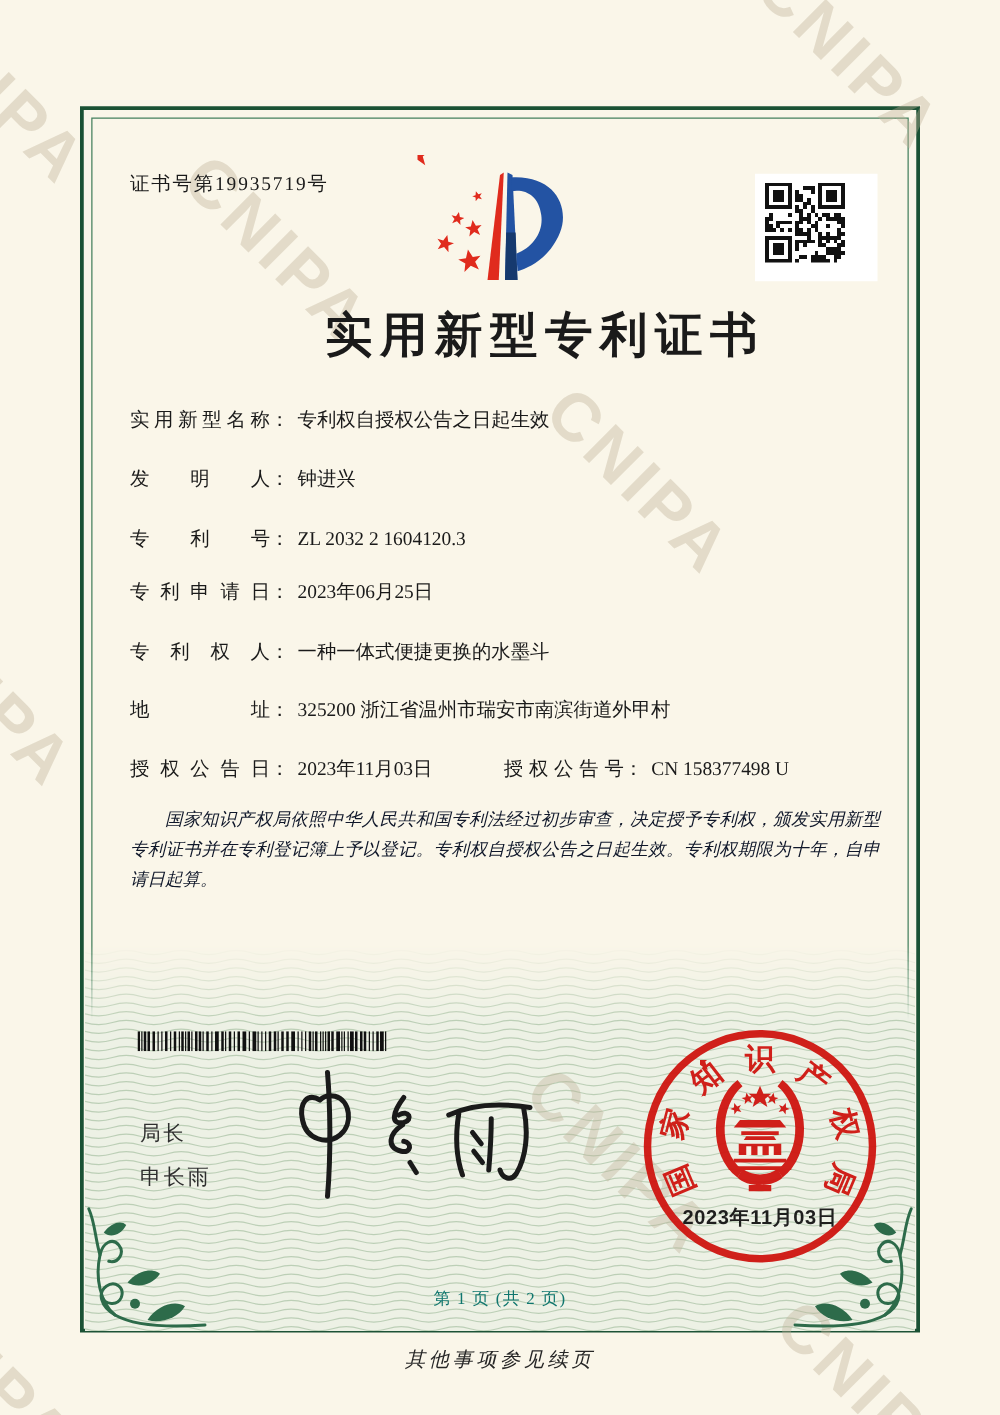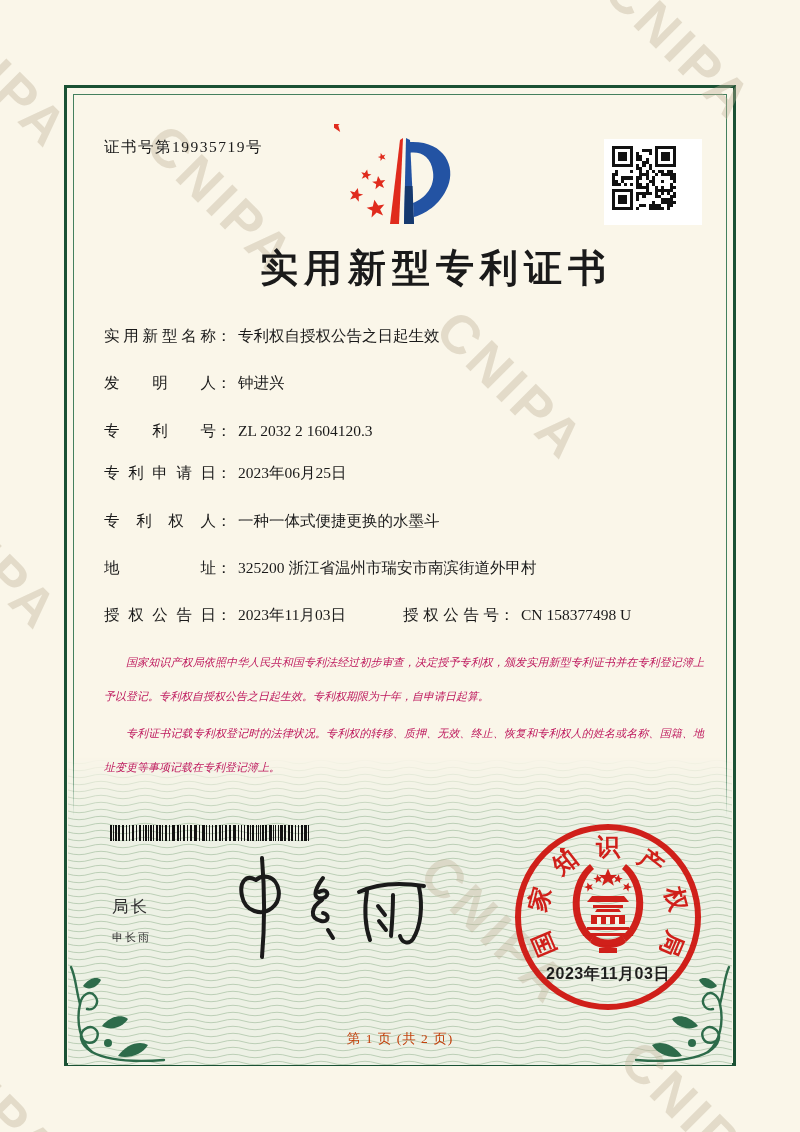--- a/index.html
+++ b/index.html
@@ -28,48 +28,48 @@
     font-size:38px; font-weight:700; letter-spacing:6px; z-index:3;margin-left:36px;}
   
   .field{position:absolute; left:104px; width:600px; height:22px; font-size:15.5px; z-index:3; white-space:nowrap;}
   .jlabel{display:inline-flex; justify-content:space-between; width:112px; vertical-align:top;}
   .jlabel.narrow{width:96px;}
   .colon{display:inline-block; width:16px; text-align:left;}
   .value{margin-left:6px;}
   .field-group2{position:absolute; left:299px; top:0;}
   
   .body-text{position:absolute; left:104px; top:645px; width:600px; z-index:3;
-    font-style:italic; font-size:11px; line-height:34px; text-align:justify; color:#be185d;}
+    font-style:italic; font-size:14px; line-height:24px; text-align:justify; color:#0f172a;}
   .body-text p{margin:0 0 3px 0; text-indent:2em;}
   
   .waves{position:absolute; left:68px; top:756px; width:664px; height:309px; z-index:1;
     -webkit-mask-image:linear-gradient(180deg,transparent 0,#000 60px);
     mask-image:linear-gradient(180deg,transparent 0,#000 60px);}
   .waves .wbg{position:absolute; inset:0; background:#edf1e5;}
   .waves svg{position:absolute; inset:0;}
   .flourishes{position:absolute; left:68px; top:964px; width:664px; height:100px; z-index:2; pointer-events:none;}
   
   .barcode{position:absolute; left:110px; top:825px; width:204px; height:16px; z-index:3;}
   .officer-title{position:absolute; left:112px; top:896px; z-index:3;
     font-family:"Liberation Sans","DejaVu Sans",sans-serif; font-size:16.5px; letter-spacing:2px; color:#2e2e2e;}
   .officer-name{position:absolute; left:112px; top:930px; z-index:3;
-    font-family:Liberation Serif, serif; font-size:11px; letter-spacing:2px; color:#2e2e2e;}
+    font-family:Liberation Serif, serif; font-size:17px; letter-spacing:2px; color:#2e2e2e;}
   .signature{position:absolute; left:226px; top:850px; width:215px; height:115px; z-index:3;}
   
   .seal{position:absolute; left:513px; top:822px; width:190px; height:190px; z-index:4; opacity:0.95;}
   .seal-ring{position:absolute; inset:2px; border:6px solid #cf1510; border-radius:50%;}
   .ring-ch{position:absolute; font-size:24px; font-weight:700; color:#cf1510;
     font-family:"Liberation Serif","DejaVu Serif",serif;}
   .seal-emblem{position:absolute; left:47px; top:26px; width:96px; height:112px;}
   .seal-date{position:absolute; left:0; top:142px; width:100%; text-align:center;
     font-family:"Liberation Sans","DejaVu Sans",sans-serif; font-size:16px; font-weight:600;
     color:#141414; letter-spacing:0.5px;}
   
   .page-num{position:absolute; left:0; top:1030px; width:100%; text-align:center;
-    font-size:13.5px; color:#c2410c; z-index:3; letter-spacing:1px;}
+    font-size:13.5px; color:#0f766e; z-index:3; letter-spacing:1px;}
   .cont-note{position:absolute; left:0; top:1078px; width:100%; text-align:center;
     font-style:italic; font-size:16px; letter-spacing:3px; color:#262626; z-index:3;}
 </style>
 </head>
 <body>
 
 <div class="page">
 
   <div class="wm" style="left:-48px; top:-14px;">CNIPA</div>
   <div class="wm" style="left:636px; top:-42px;">CNIPA</div>
@@ -318,21 +318,20 @@
           <span>权</span>
           <span>公</span>
           <span>告</span>
           <span>号</span>
         </span><span class="colon">：</span><span class="value">CN 158377498 U</span>
     </span>
   </div>
 
   <div class="body-text">
     <p>国家知识产权局依照中华人民共和国专利法经过初步审查，决定授予专利权，颁发实用新型专利证书并在专利登记簿上予以登记。专利权自授权公告之日起生效。专利权期限为十年，自申请日起算。</p>
-    <p>专利证书记载专利权登记时的法律状况。专利权的转移、质押、无效、终止、恢复和专利权人的姓名或名称、国籍、地址变更等事项记载在专利登记簿上。</p>
   </div>
 
   <svg class="barcode" id="barcode-svg" viewBox="0 0 204 16" preserveAspectRatio="none">
       <rect x="0" y="0" width="2" height="16" fill="#111"></rect>
       <rect x="3" y="0" width="1" height="16" fill="#111"></rect>
       <rect x="5" y="0" width="2" height="16" fill="#111"></rect>
       <rect x="8" y="0" width="2" height="16" fill="#111"></rect>
       <rect x="12" y="0" width="2" height="16" fill="#111"></rect>
       <rect x="16" y="0" width="1" height="16" fill="#111"></rect>
       <rect x="19" y="0" width="1" height="16" fill="#111"></rect>
@@ -444,14 +443,15 @@
       <g fill="#faf6e9" stroke="none">
         <rect x="37" y="69" width="4" height="7"></rect>
         <rect x="46" y="69" width="4" height="7"></rect>
         <rect x="55" y="69" width="4" height="7"></rect>
       </g>
     </svg>
     <div class="seal-date">2023年11月03日</div>
   </div>
 
   <div class="page-num">第 1 页 (共 2 页)</div>
+  <div class="cont-note">其他事项参见续页</div>
 
 </div>
 
 </body></html>

